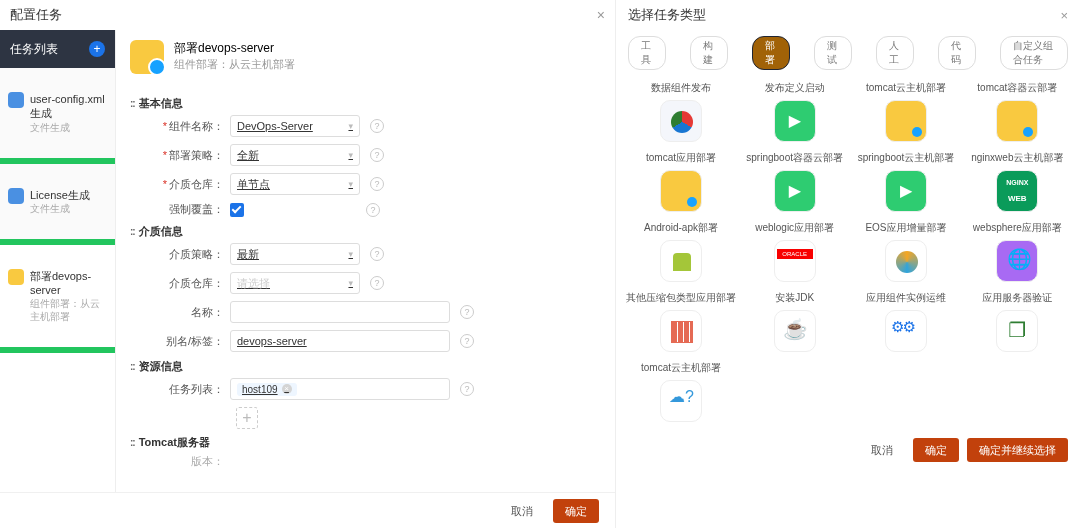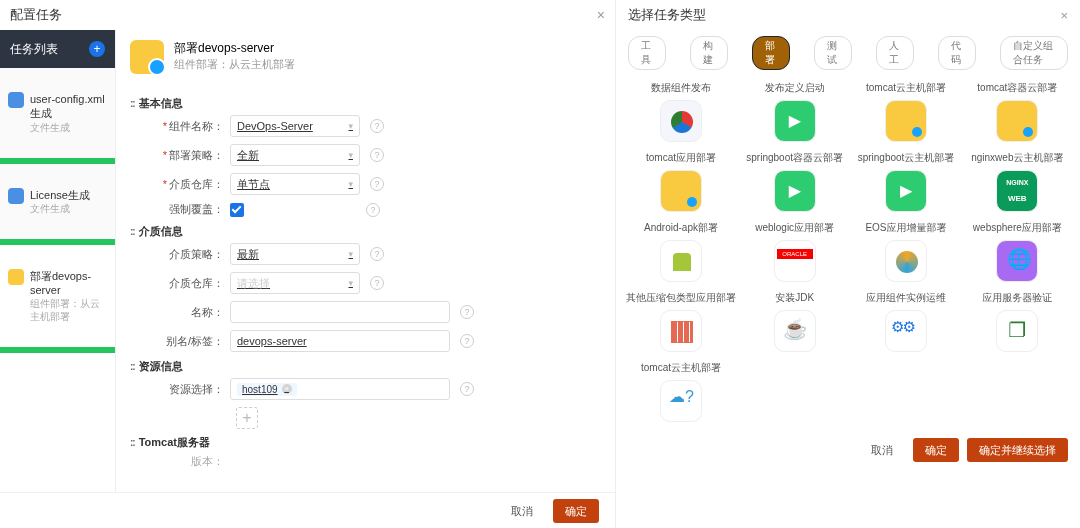--- a/index.html
+++ b/index.html
@@ -197,21 +197,21 @@
           <span class="lbl">别名/标签：</span>
           <div class="control long">
             <span>devops-server</span>
           </div>
           <span class="help">?</span>
         </div>
 
         <div class="section">资源信息</div>
 
         <div class="form-row">
-          <span class="lbl">资源选择：</span>
+          <span class="lbl">任务列表：</span>
           <div class="control long">
             <span class="tag-chip">
                 <span>host109</span>
                 <span class="x">×</span>
               </span>
           </div>
           <span class="help">?</span>
         </div>
         <div class="add-row">+</div>
 

